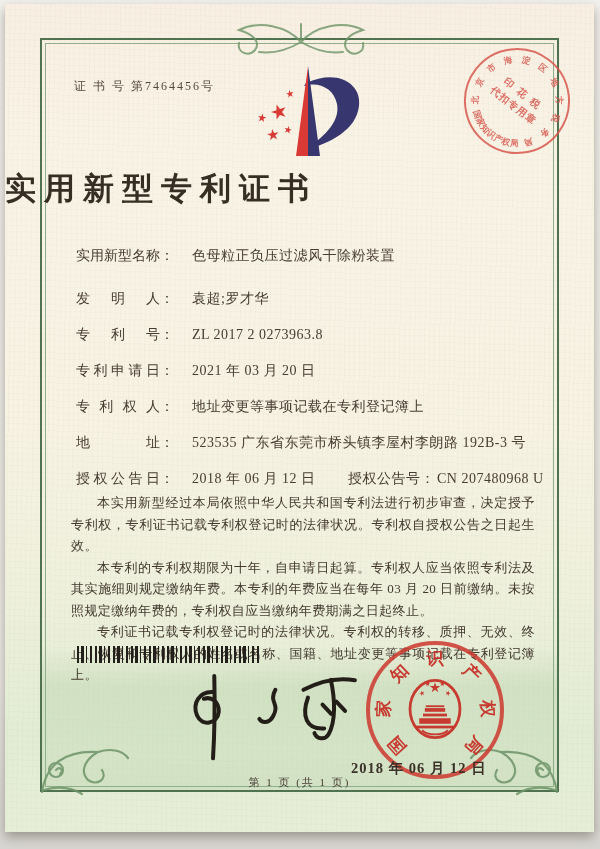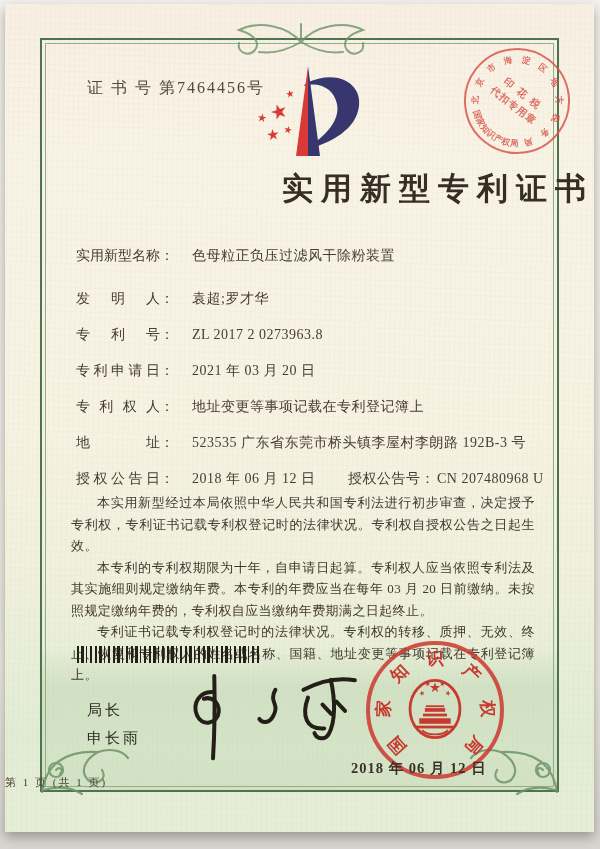--- a/index.html
+++ b/index.html
@@ -23,24 +23,24 @@
     position:absolute;left:37px;right:37px;top:642px;height:146px;
     background:linear-gradient(180deg, rgba(182,208,168,0) 0%, rgba(182,208,168,.42) 28%, rgba(182,208,168,.30) 70%, rgba(182,208,168,.40) 100%);
     pointer-events:none;
   }
   .frame{
     position:absolute;left:35px;right:35px;top:34px;bottom:40px;
     border:2px solid #4f7350;
   }
   .frame-inner{position:absolute;inset:3px;border:1px solid #8fae8b;}
   .cert-no{
-    position:absolute;left:82px;top:74px;font-size:16px;color:#55493c;letter-spacing:2px;
+    position:absolute;left:69px;top:74px;font-size:12px;color:#55493c;letter-spacing:2px;
   }
   .page-title{
-    position:absolute;left:0;top:164px;width:100%;text-align:right;
+    position:absolute;left:0;top:164px;width:100%;text-align:left;
     font-size:31px;font-weight:bold;letter-spacing:8px;color:#362d23;
   }
   .logo{position:absolute;left:241px;top:56px;width:130px;height:108px;}
   .field-row{position:absolute;left:71px;font-size:14px;color:#473c31;white-space:nowrap;}
   .flabel{display:inline-flex;justify-content:space-between;width:84px;vertical-align:bottom;}
   .colon{margin:0 2px 0 0;}
   .fvalue{letter-spacing:.5px;margin-left:16px;}
   .auth-no{position:absolute;left:272px;top:0;letter-spacing:.5px;}
   .paras{position:absolute;left:66px;top:488px;width:464px;}
   .paras p{margin:0;text-indent:2em;text-align:justify;font-size:13px;line-height:21.5px;color:#42382e;letter-spacing:.4px;}
@@ -73,21 +73,21 @@
   .seal-tax .arc span{font-size:8.5px;font-weight:bold;color:#d8584e;}
   .seal-tax .c1,.seal-tax .c2{
     position:absolute;left:0;width:100%;text-align:center;color:#d8584e;font-weight:bold;
   }
   .seal-tax .c1{top:37px;font-size:10px;letter-spacing:2px;}
   .seal-tax .c2{top:52px;font-size:10px;letter-spacing:1px;}
   .issue-date{
     position:absolute;left:346px;top:755px;font-size:14.5px;font-weight:bold;
     color:#3a3128;letter-spacing:1px;z-index:5;
   }
-  .page-footer{position:absolute;left:0;top:771px;width:100%;text-align:left;font-size:11px;color:#4a4038;letter-spacing:2px;}
+  .page-footer{position:absolute;left:0;top:771px;width:100%;text-align:center;font-size:11px;color:#4a4038;letter-spacing:2px;}
   .flourish-top{position:absolute;left:208px;top:12px;width:176px;height:48px;}
   .flourish-corner{position:absolute;width:92px;height:76px;}
   .fc-left{left:33px;top:716px;}
   .fc-right{right:33px;top:716px;transform:scaleX(-1);}
 </style>
 </head>
 <body>
 
 <div class="sheet">
   <div class="texture"></div>
@@ -231,24 +231,20 @@
   </div>
 
   <div class="paras">
     <p>本实用新型经过本局依照中华人民共和国专利法进行初步审查，决定授予专利权，专利证书记载专利权登记时的法律状况。专利权自授权公告之日起生效。</p>
     <p>本专利的专利权期限为十年，自申请日起算。专利权人应当依照专利法及其实施细则规定缴纳年费。本专利的年费应当在每年 03 月 20 日前缴纳。未按照规定缴纳年费的，专利权自应当缴纳年费期满之日起终止。</p>
     <p>专利证书记载专利权登记时的法律状况。专利权的转移、质押、无效、终止、恢复和专利权人的姓名或名称、国籍、地址变更等事项记载在专利登记簿上。</p>
   </div>
 
   <div class="barcode"></div>
 
-  <div class="signer">
-    <div>局长</div>
-    <div>申长雨</div>
-  </div>
 
   <svg class="signature" viewBox="0 0 200 95">
     <g stroke="#241e18" stroke-width="4" fill="none" stroke-linecap="round" transform="rotate(-4 100 47)">
       <path d="M44,6 C43,28 41,58 37,88"></path>
       <path d="M42,22 C28,20 20,32 24,44 C28,56 44,54 46,42 C47,32 40,26 32,28"></path>
       <path d="M104,24 C96,36 108,38 100,50 C95,58 88,56 86,52"></path>
       <path d="M132,26 C150,18 168,16 184,20"></path>
       <path d="M160,18 C163,38 162,60 154,72 C150,78 142,76 140,70"></path>
       <path d="M136,34 C128,52 132,66 150,66"></path>
       <path d="M150,42 l8,10"></path>

